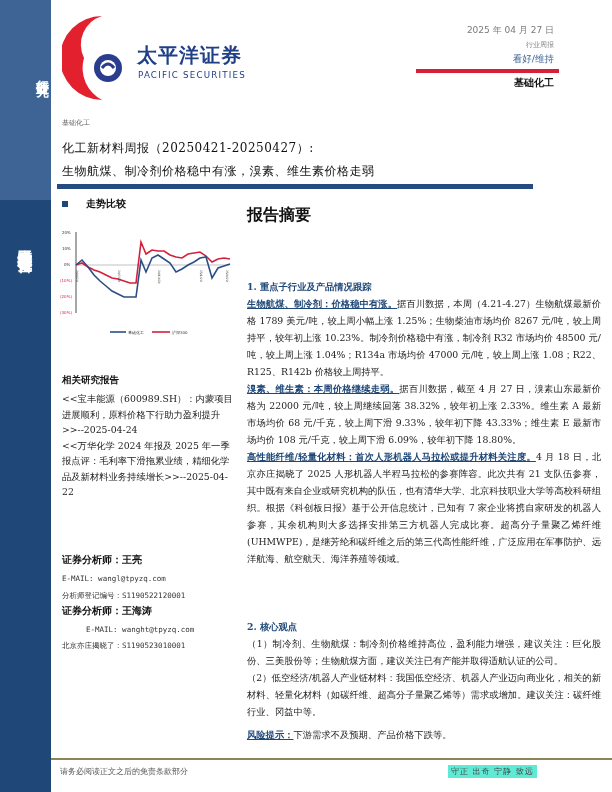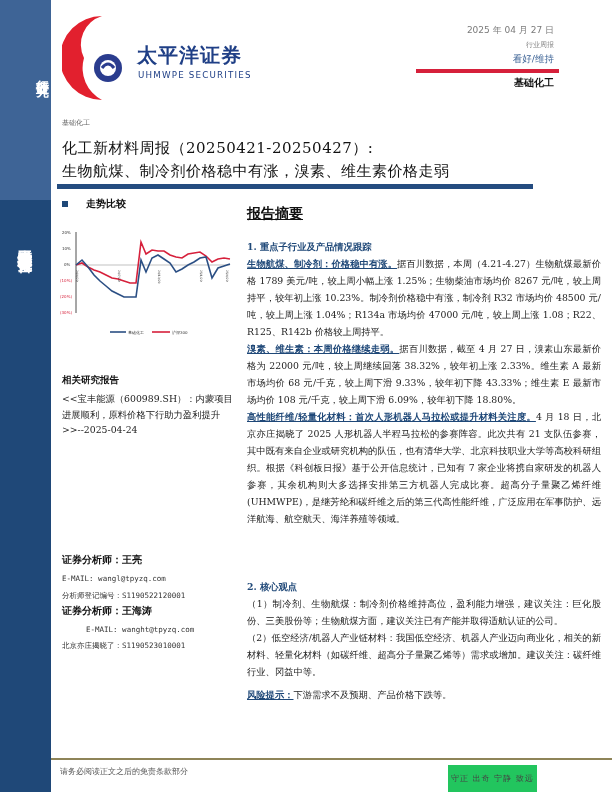--- a/index.html
+++ b/index.html
@@ -20,60 +20,60 @@
   .sector-small { position: absolute; left: 62px; top: 118px; font-size: 7px; color: #666; font-family: "DejaVu Sans", sans-serif; }
 
   .hdr-right { position: absolute; right: 58px; text-align: right; font-family: "DejaVu Sans", sans-serif; }
   .hdr-date { top: 24px; font-size: 9px; color: #7a7a7a; }
   .hdr-type { top: 40px; font-size: 7px; color: #888; }
   .hdr-rating { top: 53px; font-size: 9.5px; color: #3e6496; }
   .hdr-redline { position: absolute; left: 416px; top: 69px; width: 143px; height: 4px; background: #d6203b; }
   .hdr-sector { top: 76px; font-size: 10px; color: #111; font-weight: bold; }
 
   
-  .title { position: absolute; left: 62px; top: 137px; font-size: 15px; line-height: 23px; color: #111; letter-spacing: 0.5px; }
+  .title { position: absolute; left: 62px; top: 137px; font-size: 12px; line-height: 23px; color: #111; letter-spacing: 0.5px; }
   .title-rule { position: absolute; left: 57px; top: 184px; width: 476px; height: 5px; background: #244c80; }
 
   
   .sq { position: absolute; width: 6px; height: 6px; background: #1f4878; }
   .sec-head { position: absolute; font-weight: bold; font-size: 10.5px; color: #111; }
   .chart { position: absolute; left: 60px; top: 222px; width: 175px; height: 120px; }
   .rel-block { position: absolute; left: 62px; top: 381px; width: 172px; font-size: 9.3px; line-height: 15.5px; color: #222; }
   .analyst-name { position: absolute; left: 62px; font-weight: bold; font-size: 10px; color: #111; }
   .analyst-meta { position: absolute; left: 62px; font-size: 7.5px; color: #333; font-family: "DejaVu Sans Mono", monospace; }
 
   
-  .abs-title { position: absolute; left: 247px; top: 205px; font-weight: bold; font-size: 14px; color: #111; text-decoration: underline; }
-  .body { position: absolute; left: 247px; width: 354px; font-size: 9.3px; line-height: 17px; color: #222; text-align: justify; }
+  .abs-title { position: absolute; left: 247px; top: 205px; font-weight: bold; font-size: 16px; color: #111; }
+  .body { position: absolute; left: 247px; width: 354px; font-size: 9.3px; line-height: 17px; color: #222; text-align: justify; margin-top: 40px; }
   .sub-head { color: #1f4878; font-weight: bold; }
   .blue-b { color: #1f4878; font-weight: bold; text-decoration: underline; }
 
   
   .foot-rule { position: absolute; left: 51px; top: 758px; width: 561px; height: 2px; background: #8e8458; }
   .foot-left { position: absolute; left: 60px; top: 766px; font-size: 8px; color: #555; }
-  .foot-right { position: absolute; left: 448px; top: 765px; font-size: 8px; color: #444; background: #22c55e; padding: 8px 3px; letter-spacing: 1px; }
+  .foot-right { position: absolute; left: 448px; top: 765px; font-size: 8px; color: #444; background: #5eead4; padding: 1px 3px; letter-spacing: 1px; }
 </style>
 </head>
 <body>
 
 <div class="band-top"></div>
 <div class="band-bottom"></div>
 <div class="band-text top">行业研究</div>
 <div class="band-text bottom">太平洋证券股份有限公司证券研究报告</div>
 
 <div class="logo">
   <svg width="80" height="92" viewBox="0 0 80 92">
     <path d="M40 6 A40 40 0 0 0 40 90 A36 36 0 0 1 22 48 A30 30 0 0 1 40 6 Z" fill="#e2202e"></path>
     <path d="M44 32 A24 24 0 1 1 44 80 A18 18 0 0 0 44 32 Z" fill="#2a3c8e"></path>
     <circle cx="46" cy="58" r="14" fill="#2a3c8e"></circle>
     <circle cx="46" cy="58" r="8" fill="#ffffff"></circle>
     <path d="M40 58 q6 -8 12 0" stroke="#2a3c8e" stroke-width="3" fill="none"></path>
   </svg>
   <div class="logo-cn" style="left:75px;top:32px;">太平洋证券</div>
-  <div class="logo-en" style="left:76px;top:60px;">UHMWPE SECURITIES</div>
+  <div class="logo-en" style="left:76px;top:60px;">PACIFIC SECURITIES</div>
 </div>
 <div class="sector-small">基础化工</div>
 
 <div class="hdr-right hdr-date" style="position:absolute;text-align:center;">2025 年 04 月 27 日</div>
 <div class="hdr-right hdr-type" style="position:absolute;">行业周报</div>
 <div class="hdr-right hdr-rating" style="position:absolute;">看好/维持</div>
 <div class="hdr-redline"></div>
 <div class="hdr-right hdr-sector" style="position:absolute;">基础化工</div>
 
 <div class="title">
@@ -107,20 +107,21 @@
   </g>
   <line x1="50" y1="110" x2="66" y2="110" stroke="#2b4f84" stroke-width="1.6"></line>
   <text x="68" y="112" font-size="4" fill="#333">基础化工</text>
   <line x1="92" y1="110" x2="110" y2="110" stroke="#d6203b" stroke-width="1.6"></line>
   <text x="112" y="112" font-size="4" fill="#333">沪深300</text>
 </svg>
 
 <div class="sec-head" style="left:62px;top:374px;font-size:9.5px;">相关研究报告</div>
 <div class="rel-block" style="top:391px;">
   <div>&lt;&lt;宝丰能源（600989.SH）：内蒙项目进展顺利，原料价格下行助力盈利提升&gt;&gt;--2025-04-24</div>
+  <div>&lt;&lt;万华化学 2024 年报及 2025 年一季报点评：毛利率下滑拖累业绩，精细化学品及新材料业务持续增长&gt;&gt;--2025-04-22</div>
 </div>
 
 <div class="analyst-name" style="top:553px;">证券分析师：王亮</div>
 <div class="analyst-meta" style="top:574px;">E-MAIL: wangl@tpyzq.com</div>
 <div class="analyst-meta" style="top:591px;">分析师登记编号：S1190522120001</div>
 <div class="analyst-name" style="top:604px;">证券分析师：王海涛</div>
 <div class="analyst-meta" style="top:625px;padding-left:24px;">E-MAIL: wanght@tpyzq.com</div>
 <div class="analyst-meta" style="top:641px;">北京亦庄揭晓了：S1190523010001</div>
 
 <div class="abs-title">报告摘要</div>

